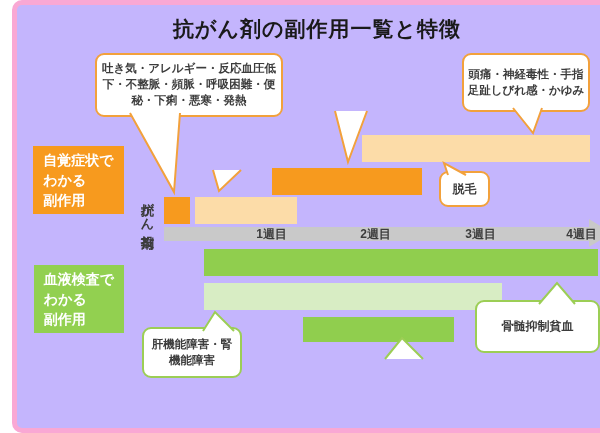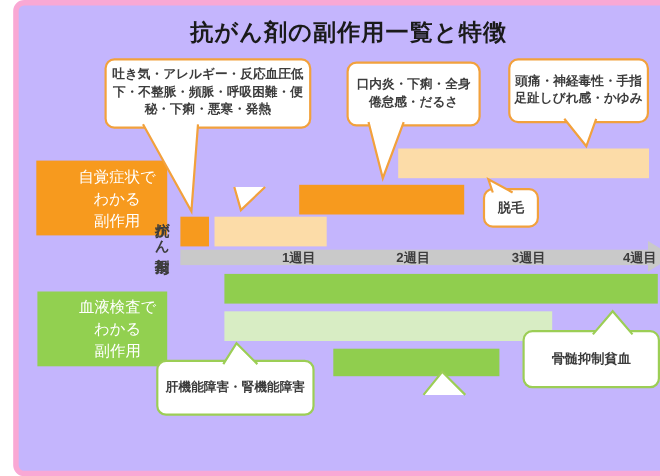--- a/index.html
+++ b/index.html
@@ -8,22 +8,22 @@
     font-family:"Liberation Sans","DejaVu Sans",sans-serif;
     overflow:hidden;box-sizing:border-box;
     border:5px solid #f9a8d4;border-radius:10px;margin-left:12px;
   }
   .title{
     position:absolute;left:0;top:10px;width:600px;text-align:center;
     font-size:21px;font-weight:bold;color:#1a1a1a;letter-spacing:1px;
   }
   .rowlabel{
     position:absolute;display:flex;align-items:center;justify-content:center;
-    text-align:center;color:#fff;font-weight:normal;font-size:14px;line-height:1.45;
-    white-space:pre-line;z-index:2;padding-left:28px;
+    text-align:left;color:#fff;font-weight:bold;font-size:14px;line-height:1.45;
+    white-space:pre-line;z-index:2;
   }
   .rowlabel.orange{left:16px;top:141px;width:91px;height:68px;background:#f79a1e;}
   .rowlabel.green{left:17px;top:260px;width:90px;height:68px;background:#92d050;}
   .vtext{
     position:absolute;left:121px;top:187px;height:100px;width:18px;
     writing-mode:vertical-rl;text-orientation:upright;
     font-size:13px;font-weight:bold;color:#3c3c3c;letter-spacing:1px;z-index:2;
   }
   .axis{position:absolute;left:147px;top:222px;width:425px;height:14px;background:#c9c9c9;z-index:1;}
   .axis-arrow{position:absolute;left:572px;top:214px;z-index:1;}
@@ -61,25 +61,24 @@
   <div class="axis"></div>
   <svg class="axis-arrow" width="24" height="29">
     <polygon points="0,0 23,14 0,28" fill="#c9c9c9"></polygon>
   </svg>
   <span class="wk" style="left:210px">1週目</span>
   <span class="wk" style="left:314px">2週目</span>
   <span class="wk" style="left:419px">3週目</span>
   <span class="wk" style="left:520px">4週目</span>
 
   <div class="callout co" style="left:78px;top:48px;width:188px;height:64px">吐き気・アレルギー・反応血圧低下・不整脈・頻脈・呼吸困難・便秘・下痢・悪寒・発熱</div>
-  <div class="callout co" style="left:298px;top:51px;width:122px;height:59px">口内炎・下痢・全身倦怠感・だるさ</div>
   <div class="callout co" style="left:445px;top:48px;width:128px;height:59px">頭痛・神経毒性・手指足趾しびれ感・かゆみ</div>
   <div class="callout co" style="left:422px;top:166px;width:51px;height:36px;font-size:12px">脱毛</div>
 
-  <div class="callout cg" style="left:125px;top:322px;width:144px;height:51px">肝機能障害・腎機能障害</div>
+  <div class="callout cg" style="left:125px;top:322px;width:100px;height:51px">肝機能障害・腎機能障害</div>
   <div class="callout cg" style="left:458px;top:295px;width:125px;height:53px;font-size:12px">骨髄抑制貧血</div>
 
   <svg id="tails">
     <path d="M 113 108 L 157 187 L 163 108" fill="#ffffff" stroke="#f2a13c" stroke-width="2"></path>
     <path d="M 196 165 L 202 186 L 224 165" fill="#ffffff" stroke="#f2a13c" stroke-width="2"></path>
     <path d="M 318 106 L 331 157 L 350 106" fill="#ffffff" stroke="#f2a13c" stroke-width="2"></path>
     <path d="M 496 103 L 516 128 L 525 103" fill="#ffffff" stroke="#f2a13c" stroke-width="2"></path>
     <path d="M 431 170 L 427 158 L 449 170" fill="#ffffff" stroke="#f2a13c" stroke-width="2"></path>
     <path d="M 186 326 L 198 307 L 217 326" fill="#ffffff" stroke="#9cce55" stroke-width="2"></path>
     <path d="M 368 354 L 385 333 L 406 354" fill="#ffffff" stroke="#9cce55" stroke-width="2"></path>

